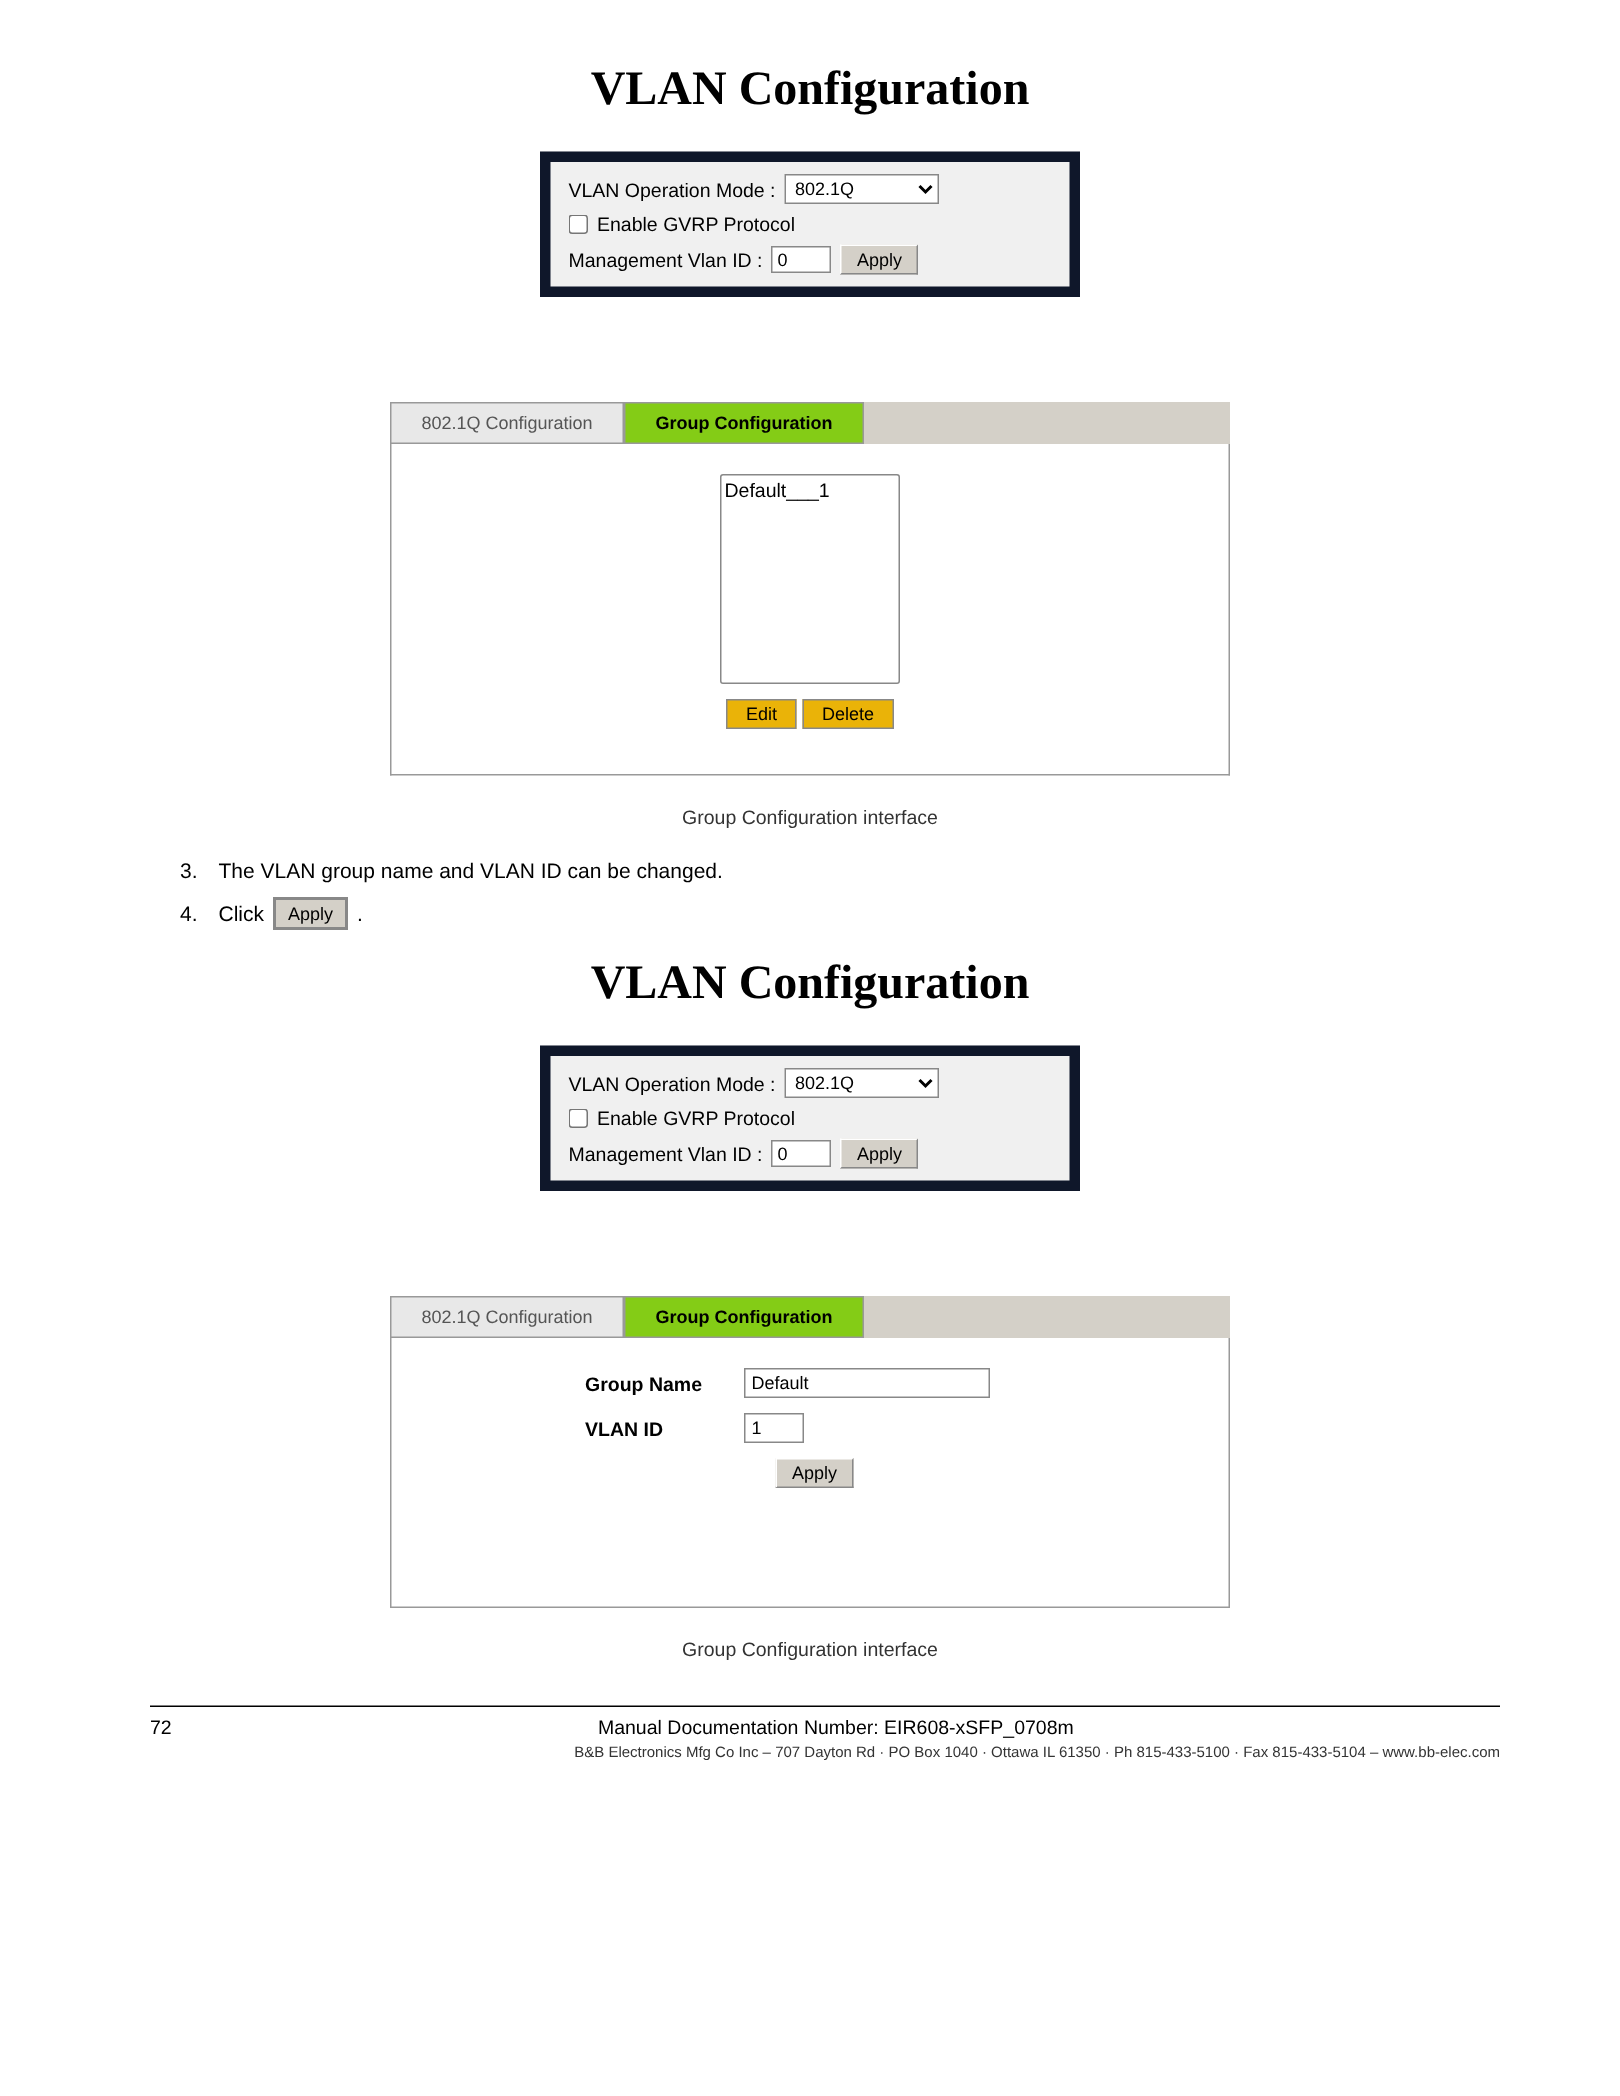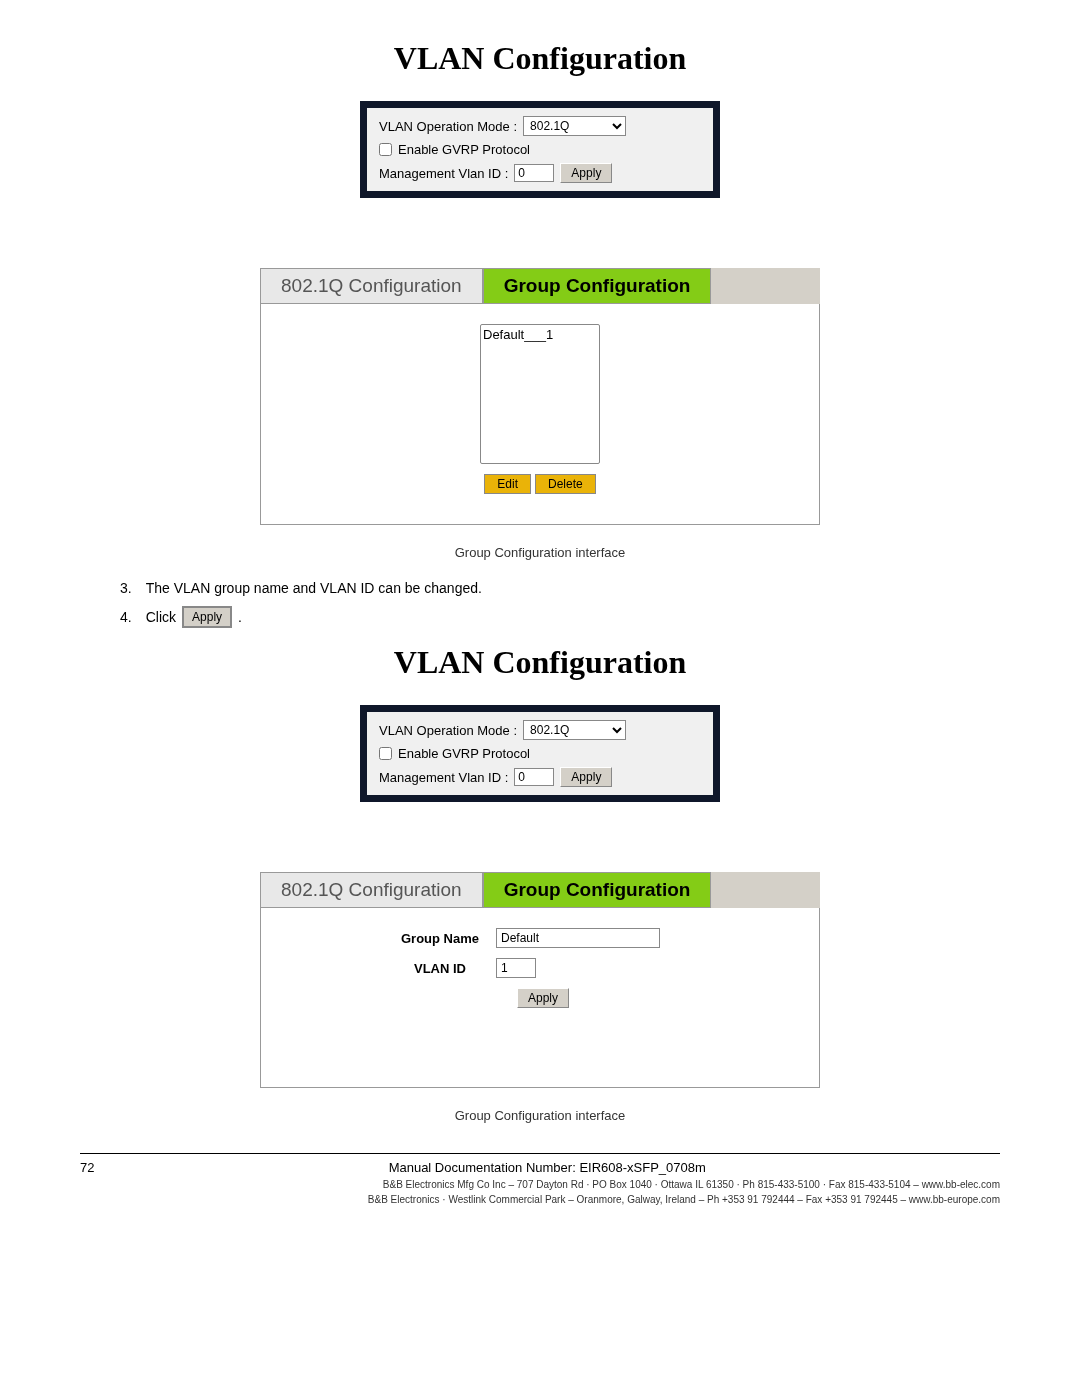--- a/index.html
+++ b/index.html
@@ -79,21 +79,21 @@
     .tabs-container {
       width: 560px;
       margin: 0 auto 20px auto;
     }
     .tabs-header {
       display: flex;
       background: #d4d0c8;
     }
     .tab-item {
       padding: 6px 20px;
-      font-size: 19px;
+      font-size: 12px;
       cursor: pointer;
       border: 1px solid #999;
       color: #000;
     }
     .tab-item.active {
       background: #84cc16;
       font-weight: bold;
       color: #000;
     }
     .tab-item.inactive {
@@ -158,21 +158,21 @@
     }
     .form-row {
       display: flex;
       align-items: center;
       margin-bottom: 10px;
     }
     .form-label {
       font-size: 13px;
       font-weight: bold;
       width: 100px;
-      text-align: center;
+      text-align: left;
       margin-right: 6px;
     }
     .form-input {
       border: 1px solid #888;
       background: #fff;
       font-size: 12px;
       padding: 2px 4px;
     }
     .form-input-name {
       width: 164px;
@@ -182,20 +182,21 @@
     }
     .apply-center-row {
       display: flex;
       justify-content: center;
       margin-top: 10px;
     }
     .footer-line {
       border-top: 1px solid #000;
       margin-top: 30px;
       padding-top: 6px;
+      margin-left: 20px;
     }
     .footer-page-row {
       display: flex;
       justify-content: space-between;
       align-items: center;
       font-size: 13px;
     }
     .footer-doc {
       text-align: center;
       flex: 1;
@@ -320,16 +321,15 @@
 
   <p class="caption-text">Group Configuration interface</p>
 
   <div class="footer-line">
     <div class="footer-page-row">
       <span>72</span>
       <span class="footer-doc">Manual Documentation Number: EIR608-xSFP_0708m</span>
       <span></span>
     </div>
     <div class="footer-company">B&amp;B Electronics Mfg Co Inc – 707 Dayton Rd · PO Box 1040 · Ottawa IL 61350 · Ph 815-433-5100 · Fax 815-433-5104 – www.bb-elec.com</div>
-    <div class="footer-company">B&amp;B Electronics · Westlink Commercial Park – Oranmore, Galway, Ireland – Ph +353 91 792444 – Fax +353 91 792445 – www.bb-europe.com</div>
   </div>
 
 </div>
 
 </body></html>

